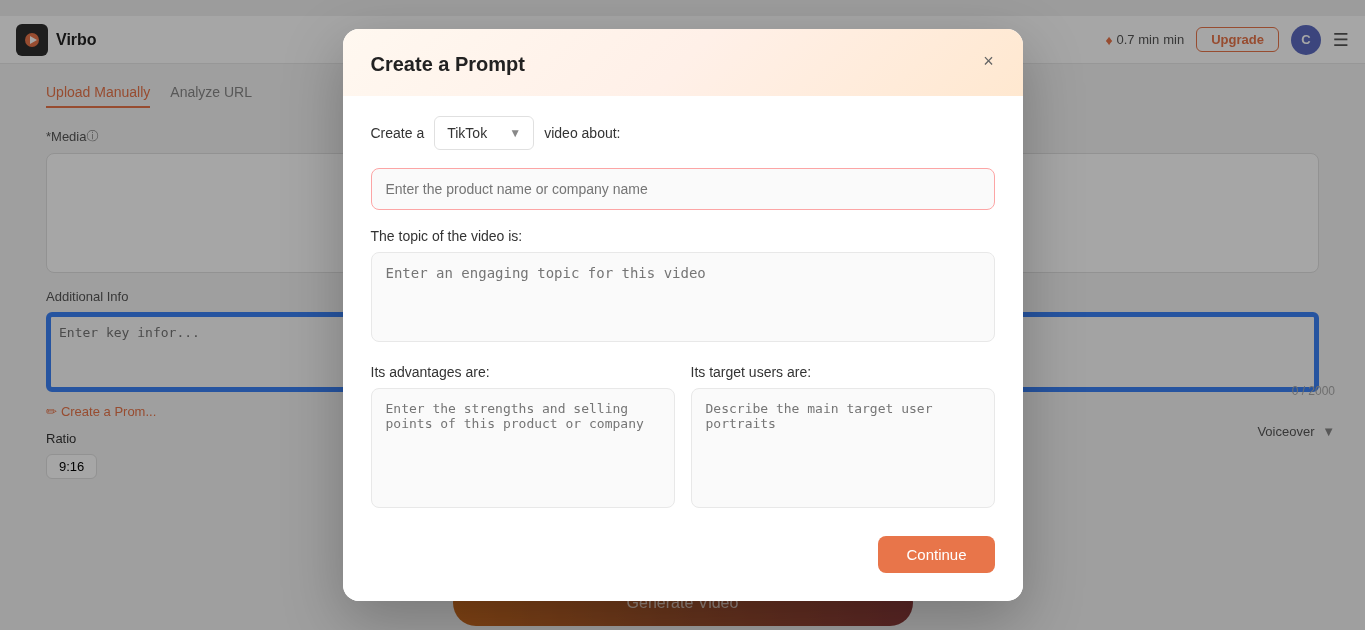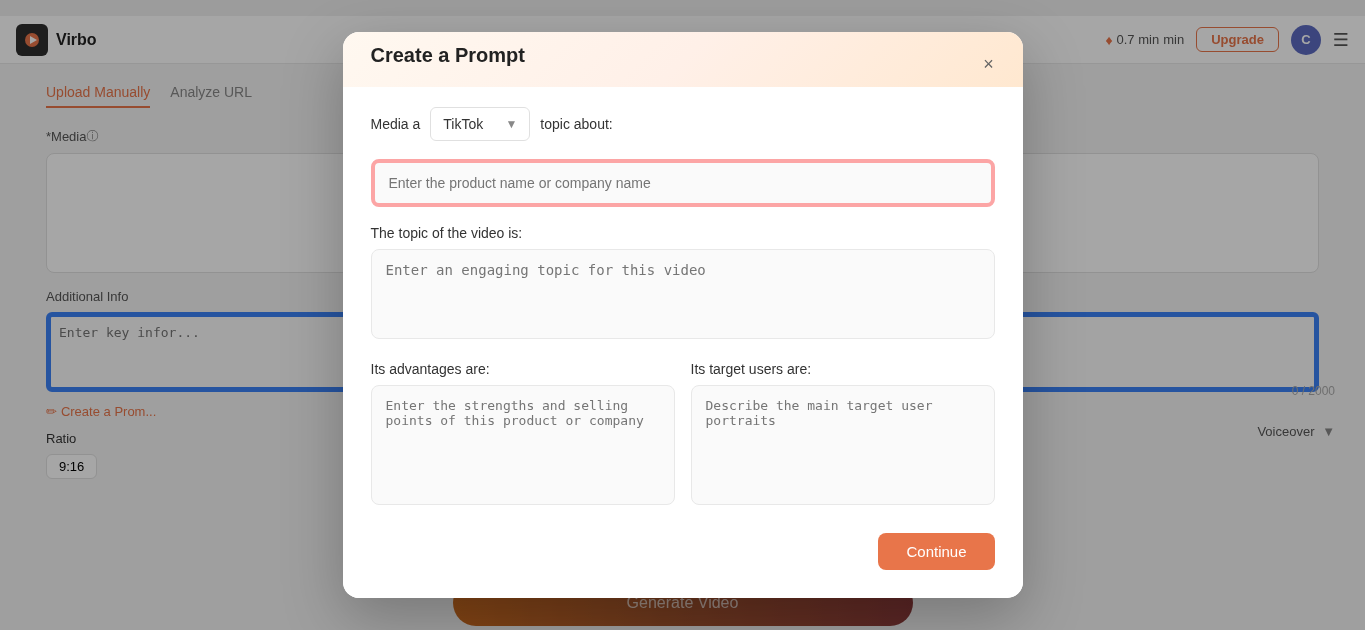--- a/index.html
+++ b/index.html
@@ -224,21 +224,21 @@
       width: 680px;
       background: #fff;
       border-radius: 16px;
       z-index: 20;
       overflow: hidden;
       box-shadow: 0 20px 60px rgba(0,0,0,0.25);
     }
 
     .modal-header {
       background: linear-gradient(135deg, #fff8f0 0%, #fff0e8 50%, #ffe8d0 100%);
-      padding: 12px 28px 20px;
+      padding: 24px 28px 20px;
       position: relative;
     }
 
     .modal-title {
       font-size: 20px;
       font-weight: 700;
       color: #222;
     }
 
     .modal-close {
@@ -297,21 +297,21 @@
     }
 
     .video-about-label {
       font-size: 14px;
       color: #333;
     }
 
     
     .product-input {
       width: 100%;
-      border: 4px solid #fca5a5;
+      border: 1px solid #fca5a5;
       border-radius: 8px;
       padding: 12px 14px;
       font-size: 14px;
       color: #bbb;
       background: #fafafa;
       margin-bottom: 18px;
       outline: none;
     }
 
     
@@ -447,26 +447,26 @@
 
 <div class="modal">
   <div class="modal-header">
     <h2 class="modal-title">Create a Prompt</h2>
     <button class="modal-close">×</button>
   </div>
 
   <div class="modal-body">
     
     <div class="create-row">
-      <span class="create-label">Media a</span>
+      <span class="create-label">Create a</span>
       <div class="platform-select">
         <span>TikTok</span>
         <span class="select-arrow">▼</span>
       </div>
-      <span class="video-about-label">topic about:</span>
+      <span class="video-about-label">video about:</span>
     </div>
 
     
     <input type="text" class="product-input" placeholder="Enter the product name or company name" style="">
 
     
     <div class="section-label">The topic of the video is:</div>
     <textarea class="topic-textarea" placeholder="Enter an engaging topic for this video" style=""></textarea>
 
     

